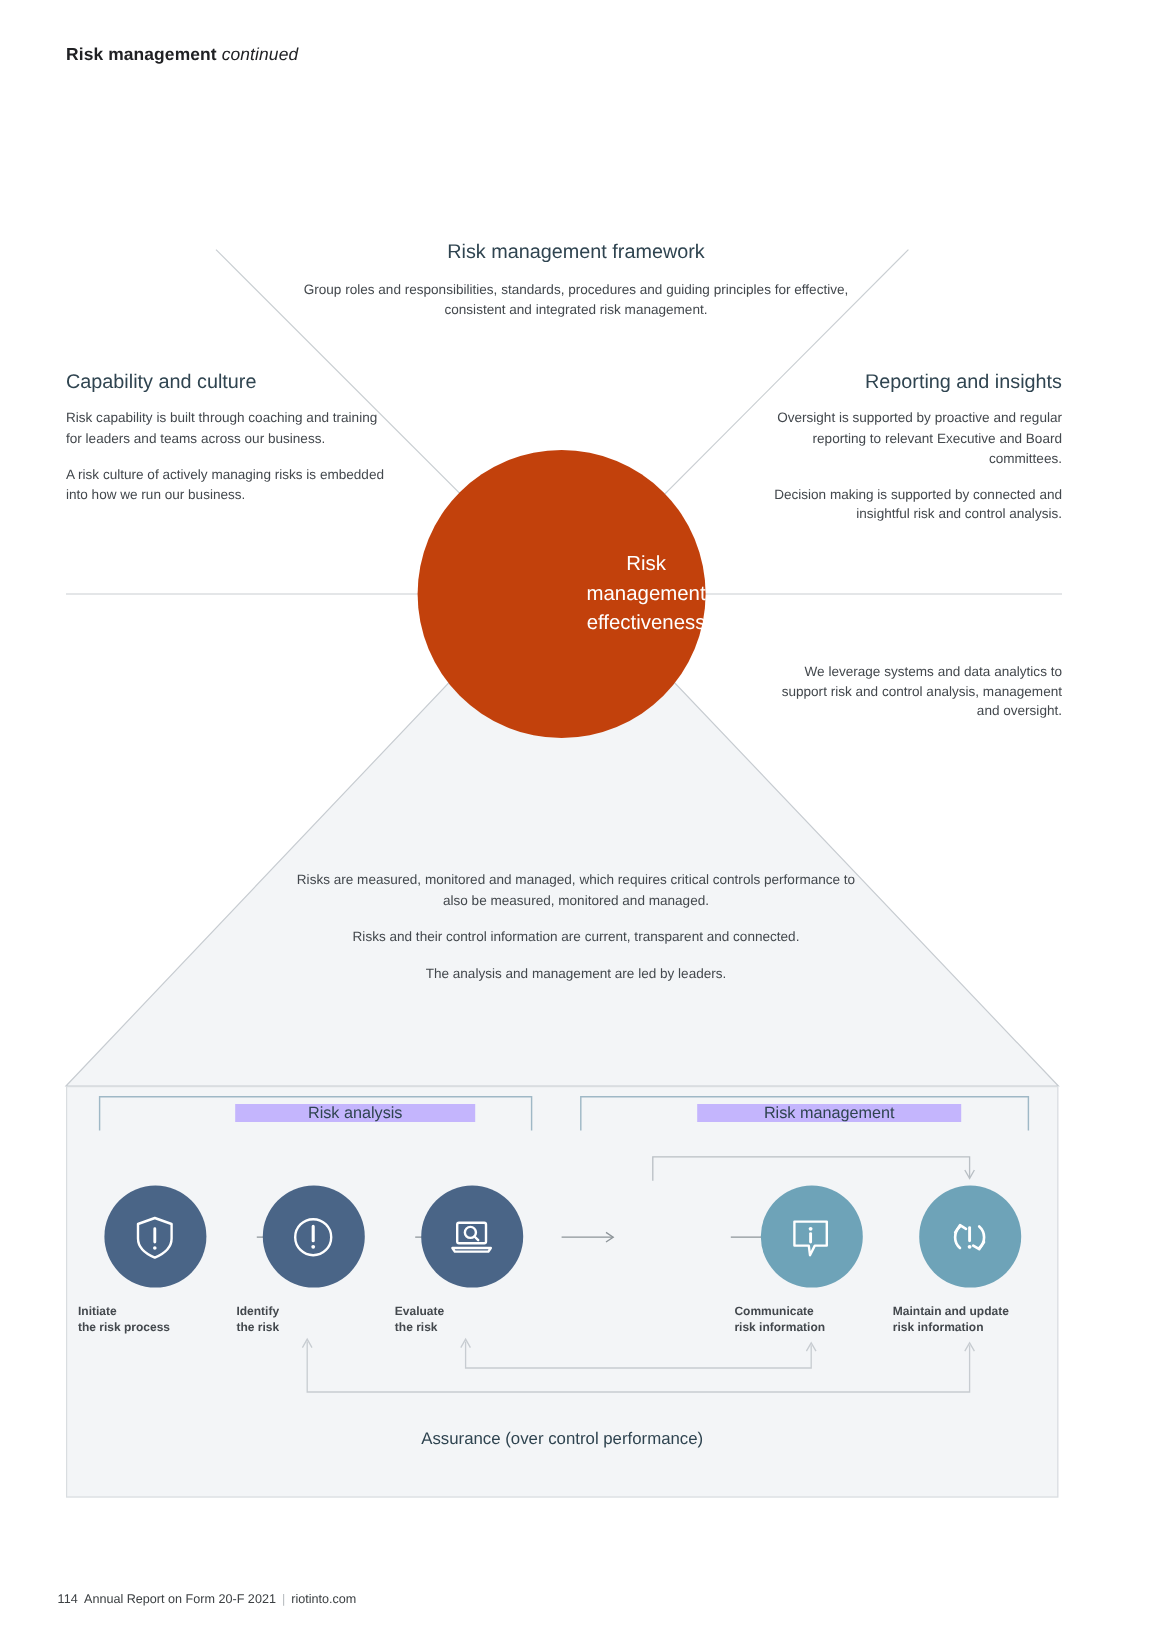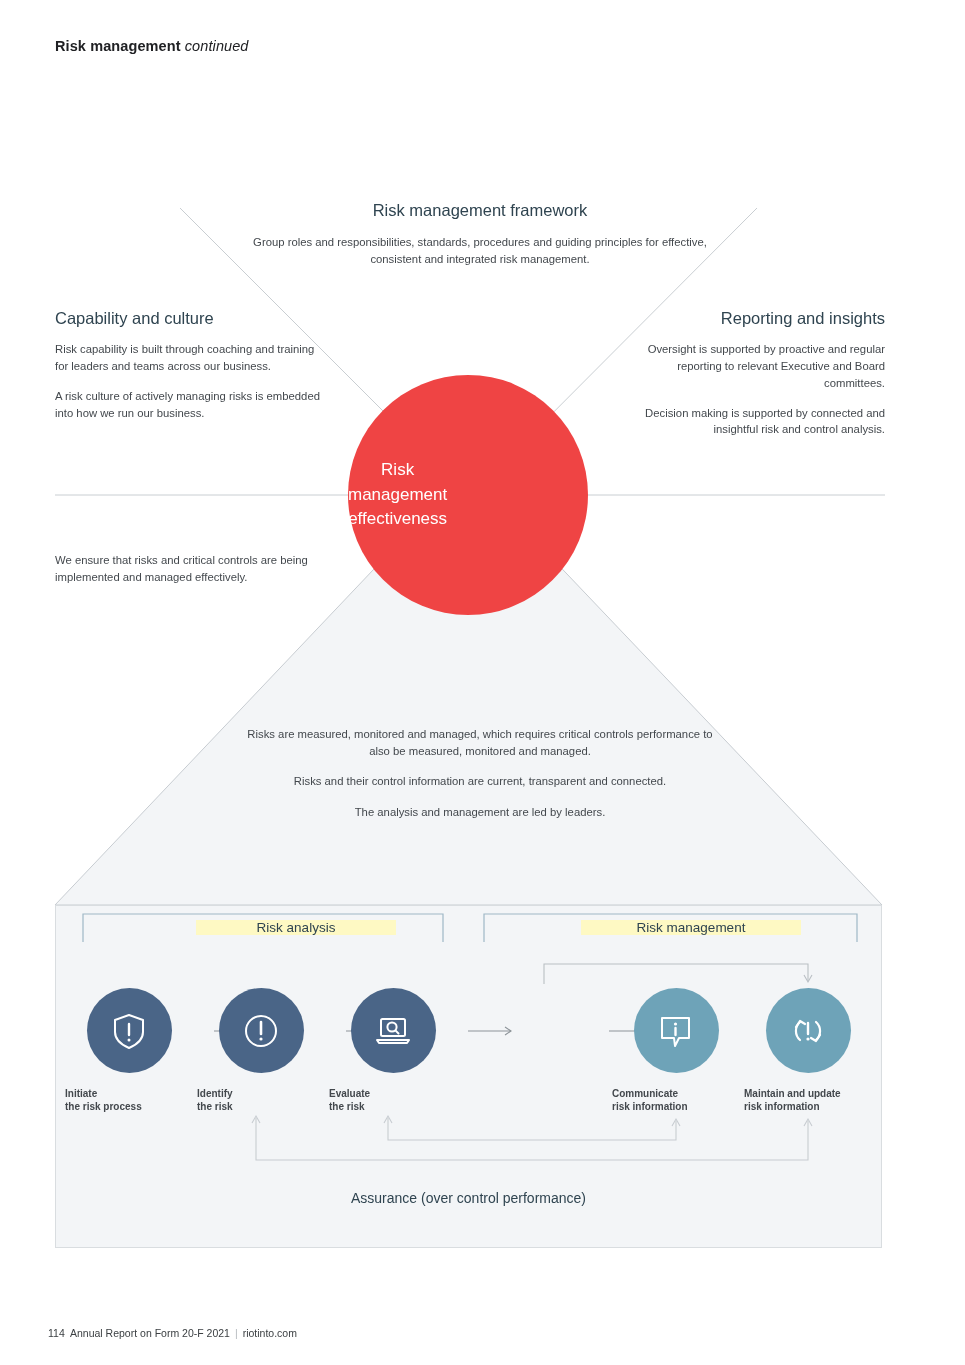--- a/index.html
+++ b/index.html
@@ -73,24 +73,24 @@
   #analysis { left: 245px; top: 726px; width: 470px; }
   #analysis h3 { text-align: center; margin-bottom: 12px; }
   #analysis p  { text-align: center; margin-bottom: 14px; }
 
   
   .center-circle {
     position: absolute;
     left: 348px; top: 375px;
     width: 240px; height: 240px;
     border-radius: 50%;
-    background: #ef4444;
+    background: #c2410c;
     display: flex;
     align-items: center;
-    justify-content: flex-start;
+    justify-content: flex-end;
     z-index: 6;
   }
   .center-circle .cc-text {
     color: #ffffff;
     font-size: 17px;
     line-height: 1.45;
     text-align: center;
     font-weight: 400;
   }
 
@@ -107,21 +107,21 @@
   .panel-inner svg.brackets {
     position: absolute; left: 0; top: 0;
     width: 827px; height: 343px;
   }
 
   .group-title {
     position: absolute;
     font-size: 13.5px;
     color: #2f4450;
     text-align: center;
-    background: #fef9c3;
+    background: #c4b5fd;
     padding: 0 8px;
   }
   #grp-analysis   { left: 140px; top: 14px; width: 200px; }
   #grp-management { left: 525px; top: 14px; width: 220px; }
 
   
   .step {
     position: absolute;
     top: 82px;
     width: 128px;
@@ -211,24 +211,24 @@
     <p>A risk culture of actively managing risks is embedded into how we run our business.</p>
   </div>
 
   <div class="block right" id="reporting">
     <h3>Reporting and insights</h3>
     <p>Oversight is supported by proactive and regular reporting to relevant Executive and Board committees.</p>
     <p>Decision making is supported by connected and insightful risk and control analysis.</p>
   </div>
 
   <div class="block" id="assurance">
-    <p>We ensure that risks and critical controls are being implemented and managed effectively.</p>
   </div>
 
   <div class="block right" id="systems">
+    <p>We leverage systems and data analytics to support risk and control analysis, management and oversight.</p>
   </div>
 
   <div class="block center" id="analysis">
     <p>Risks are measured, monitored and managed, which requires critical controls performance to also be measured, monitored and managed.</p>
     <p>Risks and their control information are current, transparent and connected.</p>
     <p>The analysis and management are led by leaders.</p>
   </div>
 
   <div class="process-panel">
     <div class="panel-inner">

